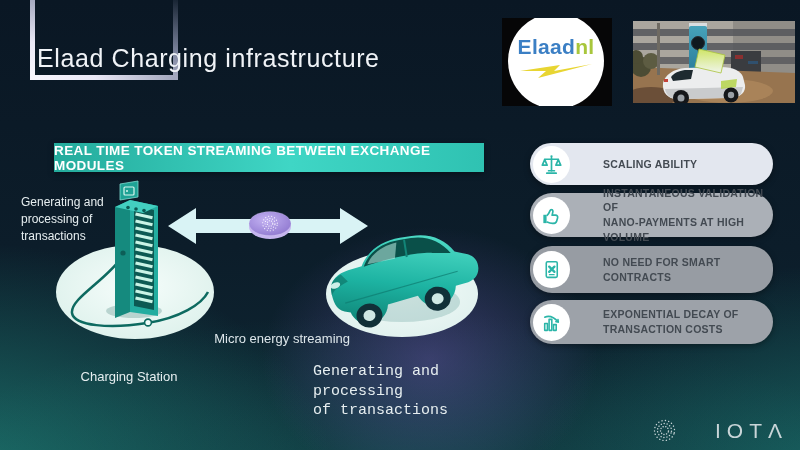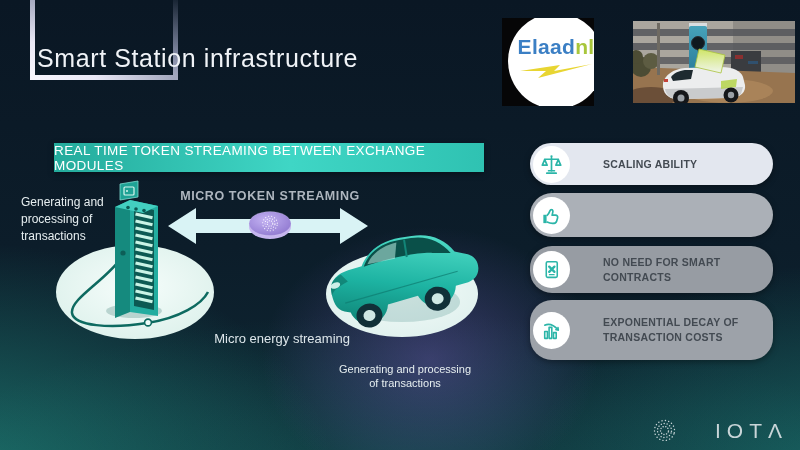--- a/index.html
+++ b/index.html
@@ -21,83 +21,83 @@
     position:absolute; left:30px; top:-6px; width:148px; height:86px;
     border:5px solid transparent;
     border-image: linear-gradient(210deg, rgba(110,120,150,0.10) 0%, #858ca6 38%, #e9e7f5 78%, #f7f5fd 100%) 1;
   }
   .page-title {
     position:absolute; left:37px; top:44px;
     font-size:25px; font-weight:400; color:#f0f3f7; letter-spacing:0.6px; white-space:nowrap;
   }
 
   
-  .elaad-logo { position:absolute; left:502px; top:18px; width:92px; height:88px; background:#060607; overflow:hidden; }
+  .elaad-logo { position:absolute; left:502px; top:18px; width:110px; height:88px; background:#060607; overflow:hidden; }
   .elaad-circle { position:absolute; left:6px; top:-5px; width:96px; height:96px; background:#fff; border-radius:50%; }
   .elaad-text { position:absolute; left:0; right:0; top:22px; text-align:center; font-size:21px; font-weight:700; letter-spacing:0.3px; }
   .elaad-blue { color:#3b7fc4; }
   .elaad-green { color:#a8c63c; }
   .elaad-bolt { position:absolute; left:10px; top:50px; }
 
   .ev-photo { position:absolute; left:633px; top:21px; width:162px; height:82px; overflow:hidden; }
 
   
   .banner {
     position:absolute; left:54px; top:143px; width:430px; height:29px;
     background:linear-gradient(90deg,#24ab9c 0%, #3fd6c5 55%, #2fc2b2 100%);
     display:flex; align-items:center; justify-content:center;
-    color:#ffffff; font-size:13.5px; font-weight:400; letter-spacing:0.4px;
+    color:#ffffff; font-size:13.5px; font-weight:700; letter-spacing:0.4px;
     box-shadow:0 2px 6px rgba(0,0,0,0.35);
   }
 
   
   .caption { position:absolute; color:#e6eef0; }
   .station-side-caption { left:21px; top:194px; width:112px; font-size:12px; line-height:1.4; white-space:pre-line; }
   .micro-token-label { left:170px; top:189px; width:200px; text-align:center; color:#aeb6bf; font-size:12.5px; font-weight:600; letter-spacing:0.6px; }
   .micro-energy-label { left:190px; top:331px; width:160px; text-align:right; font-size:13px; color:#dde6ea; }
   .station-label { left:58px; top:369px; width:142px; text-align:center; font-size:13px; }
-  .car-caption { left:313px; top:362px; width:184px; text-align:center; font-size:11px; line-height:1.3; white-space:pre-line; }
+  .car-caption { left:313px; top:362px; width:184px; font-size:15px; line-height:1.3; white-space:pre-line;font-family:Liberation Mono, monospace; }
 
   .arrow-svg { position:absolute; left:166px; top:206px; z-index:5; }
   .coin-svg { position:absolute; left:245px; top:207px; z-index:6; }
   .station-svg { position:absolute; left:50px; top:180px; z-index:4; }
   .car-svg { position:absolute; left:318px; top:218px; z-index:4; }
 
   
   .benefits { position:absolute; left:530px; top:143px; width:243px; }
   .benefit {
     display:flex; align-items:center; border-radius:22px;
     box-shadow:0 2px 6px rgba(0,0,0,0.35);
     gap:20px;
   }
   .benefit-1 { height:42px; margin-bottom:8px; background:#e3e7ef; }
   .benefit-2 { height:44px; margin-bottom:9px; background:#abb0b7; }
   .benefit-3 { height:47px; margin-bottom:7px; background:#979ca3; }
-  .benefit-4 { height:60px; background:#9da2a9; }
+  .benefit-4 { height:44px; background:#9da2a9; }
   .icon-circle {
     width:37px; height:37px; border-radius:50%; background:#ffffff; flex:none;
     margin-left:3px; display:flex; align-items:center; justify-content:center;
   }
   .benefit-label {
     margin-left:13px; width:185px;
     font-size:10.5px; font-weight:700; color:#434a52; letter-spacing:0.25px;
     line-height:1.4; white-space:pre-line;
   }
 
   
   .iota-footer { position:absolute; right:12px; bottom:6px; display:flex; align-items:center;gap:32px; }
   .iota-wordmark { color:#c9d5d8; font-size:21px; font-weight:300; letter-spacing:6px; margin-left:5px; }
 </style>
 </head>
 <body>
 
 <div class="slide">
 
   <div class="title-frame"></div>
-  <h1 class="page-title">Smart Station infrastructure</h1>
+  <h1 class="page-title">Elaad Charging infrastructure</h1>
 
   <div class="elaad-logo">
     <div class="elaad-circle">
       <div class="elaad-text"><span class="elaad-blue">Elaad</span><span class="elaad-green">nl</span></div>
       <svg class="elaad-bolt" width="76" height="16" viewBox="0 0 76 16">
         <polygon points="2,8 42,2 36,8 74,1 20,15 28,8" fill="#e8d532"></polygon>
       </svg>
     </div>
   </div>
 
@@ -145,22 +145,22 @@
     </svg>
   </div>
 
   <div class="banner">
     <span>REAL TIME TOKEN STREAMING BETWEEN EXCHANGE MODULES</span>
   </div>
 
   <div class="caption station-side-caption">Generating and
 processing of
 transactions</div>
-  <div class="caption micro-token-label">MICRO TOKEN STREAMING</div>
   <div class="caption micro-energy-label">Micro energy streaming</div>
+  <div class="caption station-label">Charging Station</div>
   <div class="caption car-caption">Generating and processing
 of transactions</div>
 
   <svg class="arrow-svg" width="204" height="40" viewBox="0 0 204 40">
     <polygon points="2,20 30,2 30,13 174,13 174,2 202,20 174,38 174,27 30,27 30,38" fill="#d9f3f5"></polygon>
   </svg>
 
   <svg class="coin-svg" width="50" height="36" viewBox="0 0 50 36">
     <defs>
       <radialGradient id="coinGrad" cx="0.4" cy="0.35" r="0.8">
@@ -262,20 +262,22 @@
       <div class="benefit-label">SCALING ABILITY</div>
     </div>
 
     <div class="benefit benefit-2">
       <div class="icon-circle">
         <svg width="23" height="23" viewBox="0 0 22 22" fill="none" stroke="#2bb5a8" stroke-width="1.6" stroke-linecap="round" stroke-linejoin="round">
           <rect x="3.2" y="10.3" width="3.1" height="8" fill="#2bb5a8" stroke="none"></rect>
           <path d="M6.8,17.3 C8.6,18.2 10,18.6 12,18.6 C14.6,18.6 15.4,18.1 15.9,16.4 L16.8,13.4 C17.3,11.8 16.4,10.7 14.8,10.7 H11.6 L12.3,7.5 C12.55,6.4 12,5.5 11,5.4 C10.3,5.3 9.8,5.8 9.5,6.6 C8.9,8.2 8.3,9.6 6.8,10.8"></path>
         </svg>
       </div>
+      <div class="benefit-label">INSTANTANEOUS VALIDATION OF
+NANO-PAYMENTS AT HIGH VOLUME</div>
     </div>
 
     <div class="benefit benefit-3">
       <div class="icon-circle">
         <svg width="23" height="23" viewBox="0 0 22 22" fill="none" stroke="#2bb5a8" stroke-width="1.5" stroke-linecap="round" stroke-linejoin="round">
           <rect x="6" y="3.5" width="10.5" height="15" rx="1.3"></rect>
           <line x1="8.8" y1="8.3" x2="13.8" y2="13.3" stroke-width="2.2"></line>
           <line x1="13.8" y1="8.3" x2="8.8" y2="13.3" stroke-width="2.2"></line>
           <line x1="9" y1="16" x2="13.5" y2="16" stroke-width="1.2"></line>
         </svg>

